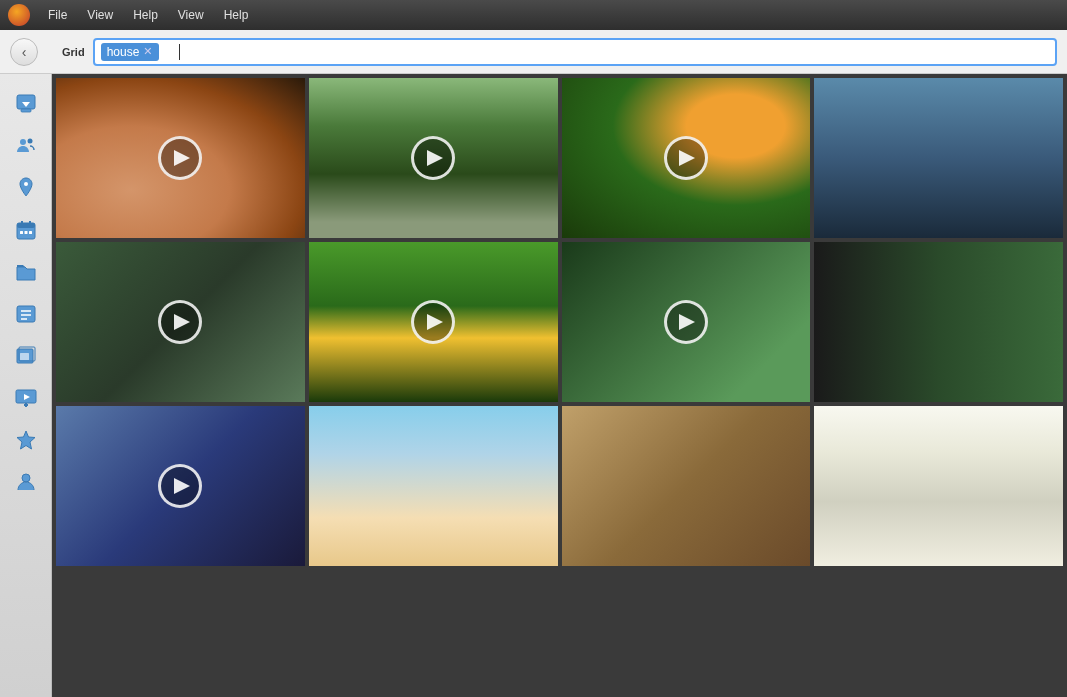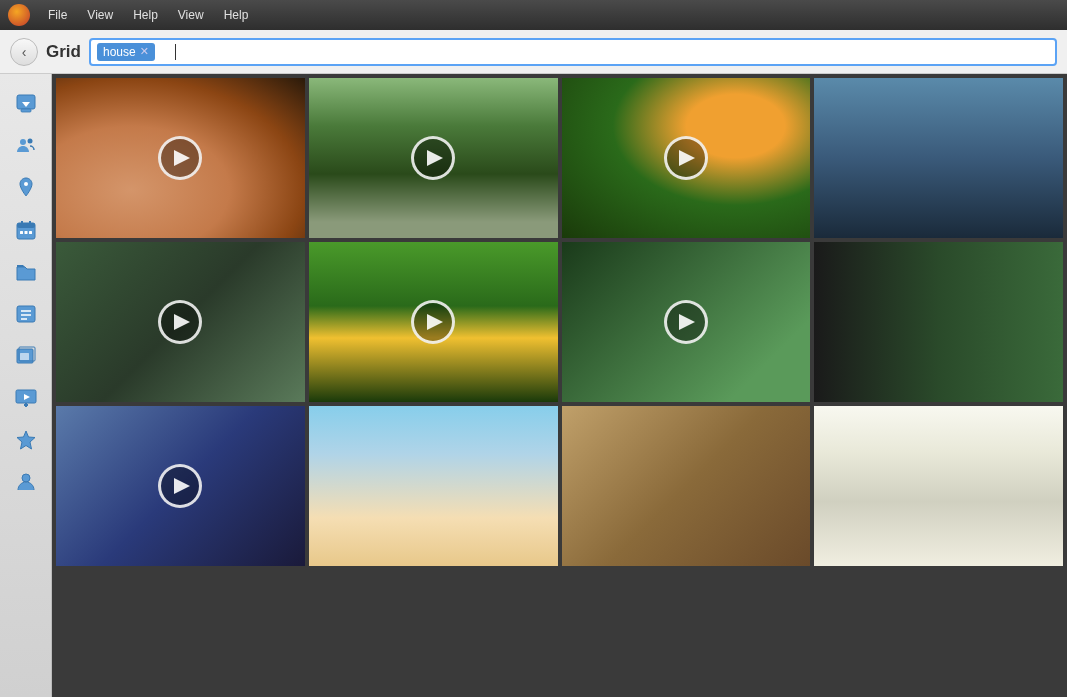--- a/index.html
+++ b/index.html
@@ -43,23 +43,24 @@
     .back-btn {
       width: 28px; height: 28px;
       border-radius: 50%;
       border: 1px solid #bbb;
       background: linear-gradient(to bottom, #f8f8f8, #ddd);
       display: flex; align-items: center; justify-content: center;
       cursor: pointer;
       font-size: 14px; color: #555;
     }
     .view-label {
-      font-size: 17px;
+      font-size: 11px;
       color: #333;
       font-weight: bold;
+      margin-left: 16px;
     }
     .search-bar {
       flex: 1;
       height: 28px;
       border: 2px solid #5ba3f5;
       border-radius: 4px;
       background: white;
       display: flex;
       align-items: center;
       padding: 0 6px;

